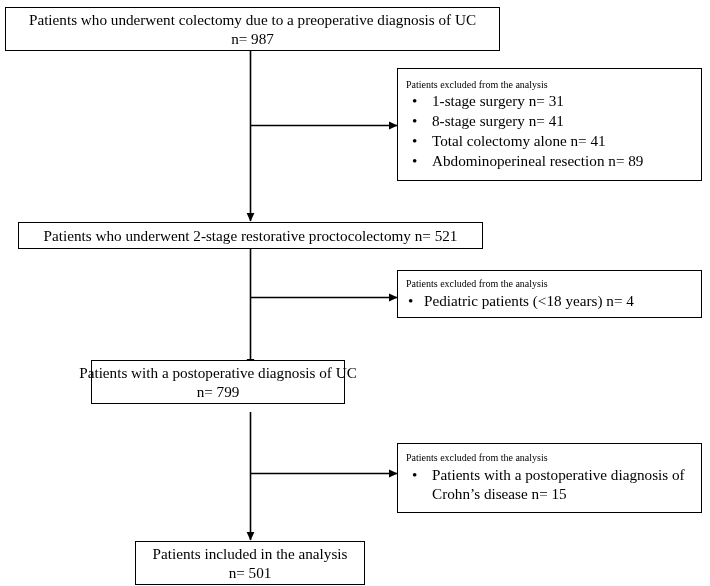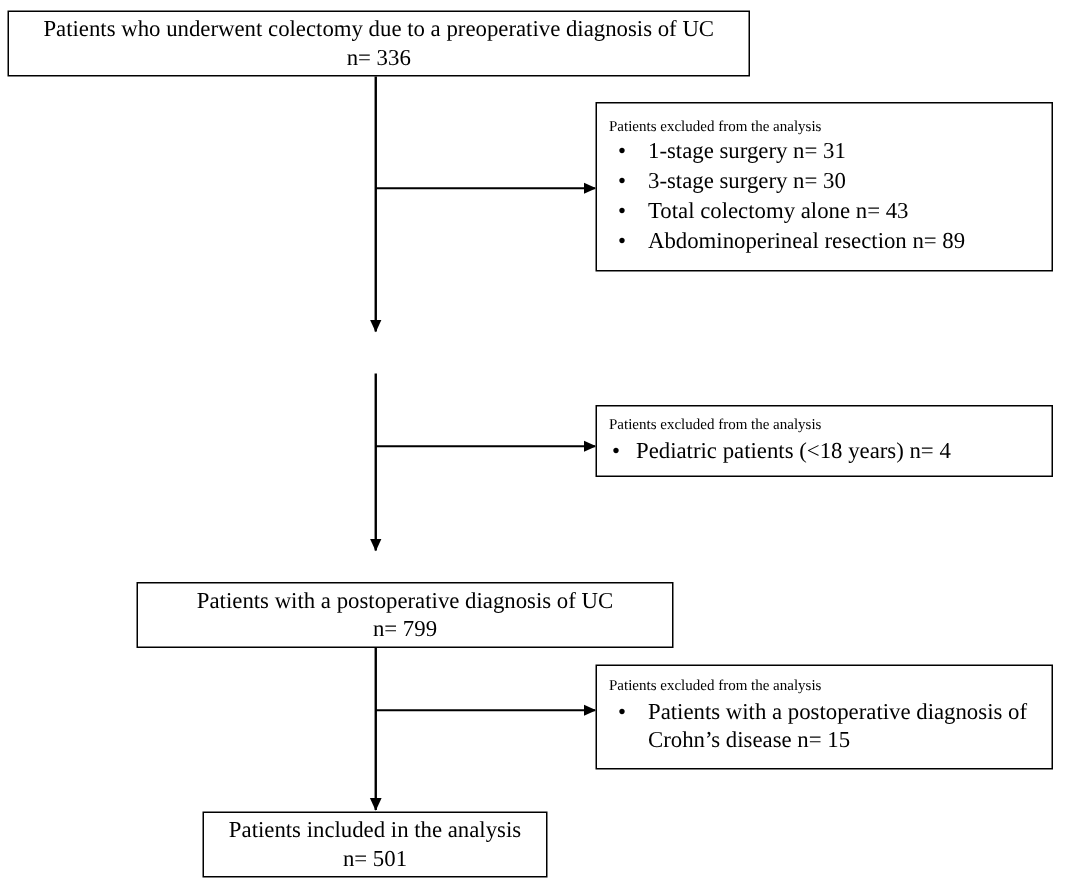--- a/index.html
+++ b/index.html
@@ -104,62 +104,67 @@
     <line x1="250.5" y1="297.5" x2="397" y2="297.5" stroke="#000000" stroke-width="1.4" marker-end="url(#arrow)"></line>
 
     <line x1="250.5" y1="412" x2="250.5" y2="540" stroke="#000000" stroke-width="1.6" marker-end="url(#arrow)"></line>
 
     <line x1="250.5" y1="473.5" x2="397" y2="473.5" stroke="#000000" stroke-width="1.4" marker-end="url(#arrow)"></line>
   </svg>
 
   <div class="box centered" style="left:5px; top:7px; width:495px; height:44px;">
     <div class="box-inner">
       <div class="line">Patients who underwent colectomy due to a preoperative diagnosis of UC</div>
-      <div class="line">n= 336</div>
+      <div class="line">n= 987</div>
     </div>
   </div>
 
   <div class="box" style="left:397px; top:68px; width:305px; height:113px;">
     <div class="box-inner excl">
       <div class="excl-title">Patients excluded from the analysis</div>
       <ul class="bullets">
         <li>
           <span class="dot">•</span>
           <span class="btext">1-stage surgery  n= 31</span>
         </li>
         <li>
           <span class="dot">•</span>
-          <span class="btext">3-stage surgery n= 30</span>
+          <span class="btext">8-stage surgery n= 41</span>
         </li>
         <li>
           <span class="dot">•</span>
-          <span class="btext">Total colectomy alone n= 43</span>
+          <span class="btext">Total colectomy alone n= 41</span>
         </li>
         <li>
           <span class="dot">•</span>
           <span class="btext">Abdominoperineal resection n= 89</span>
         </li>
       </ul>
     </div>
   </div>
 
+  <div class="box centered" style="left:18px; top:222px; width:465px; height:27px;">
+    <div class="box-inner">
+      <div class="line">Patients who underwent 2-stage restorative proctocolectomy n= 521</div>
+    </div>
+  </div>
 
   <div class="box" style="left:397px; top:270px; width:305px; height:48px;">
     <div class="box-inner excl">
       <div class="excl-title">Patients excluded from the analysis</div>
       <ul class="bullets tight">
         <li>
           <span class="dot">•</span>
           <span class="btext">Pediatric patients (&lt;18 years) n= 4</span>
         </li>
       </ul>
     </div>
   </div>
 
-  <div class="box centered" style="left:91px; top:388px; width:358px; height:44px;">
+  <div class="box centered" style="left:91px; top:360px; width:254px; height:44px;">
     <div class="box-inner">
       <div class="line">Patients with a postoperative diagnosis of UC</div>
       <div class="line">n= 799</div>
     </div>
   </div>
 
   <div class="box" style="left:397px; top:443px; width:305px; height:70px;">
     <div class="box-inner excl">
       <div class="excl-title">Patients excluded from the analysis</div>
       <ul class="bullets">

